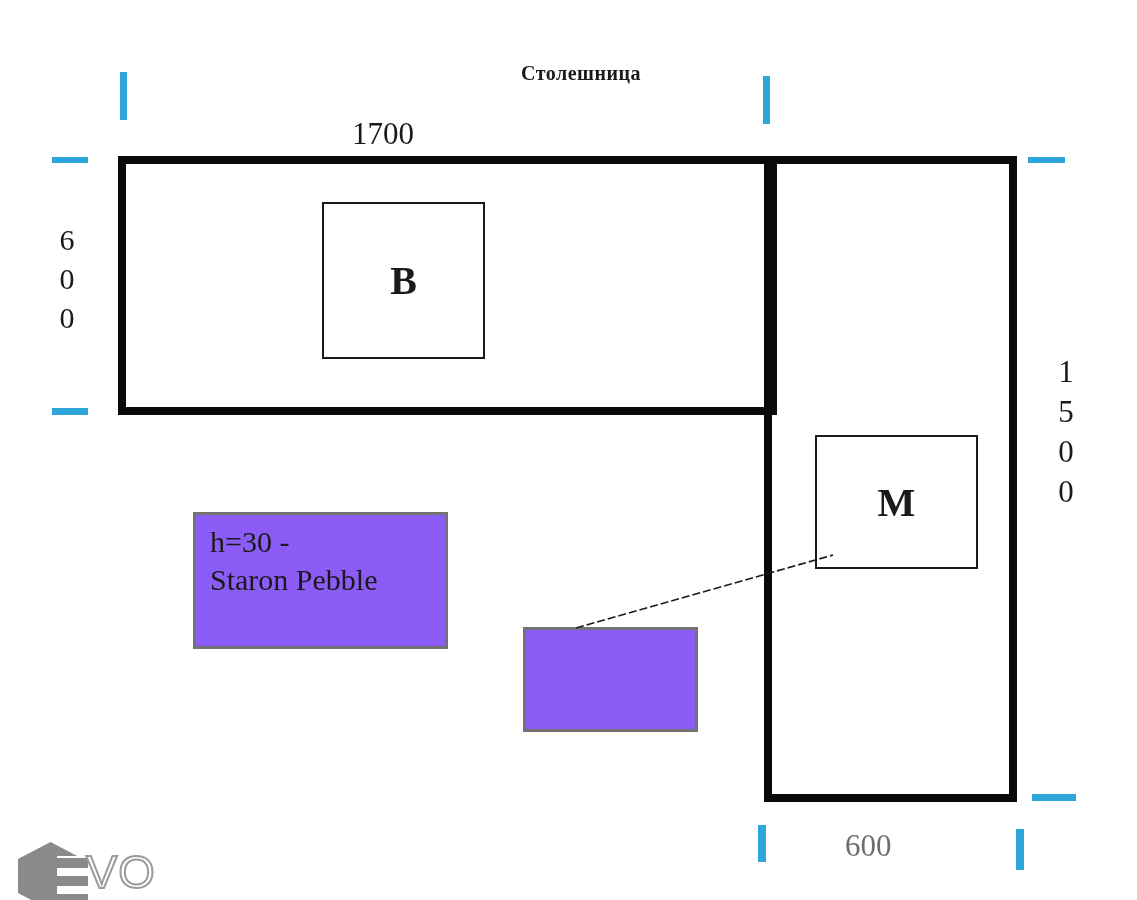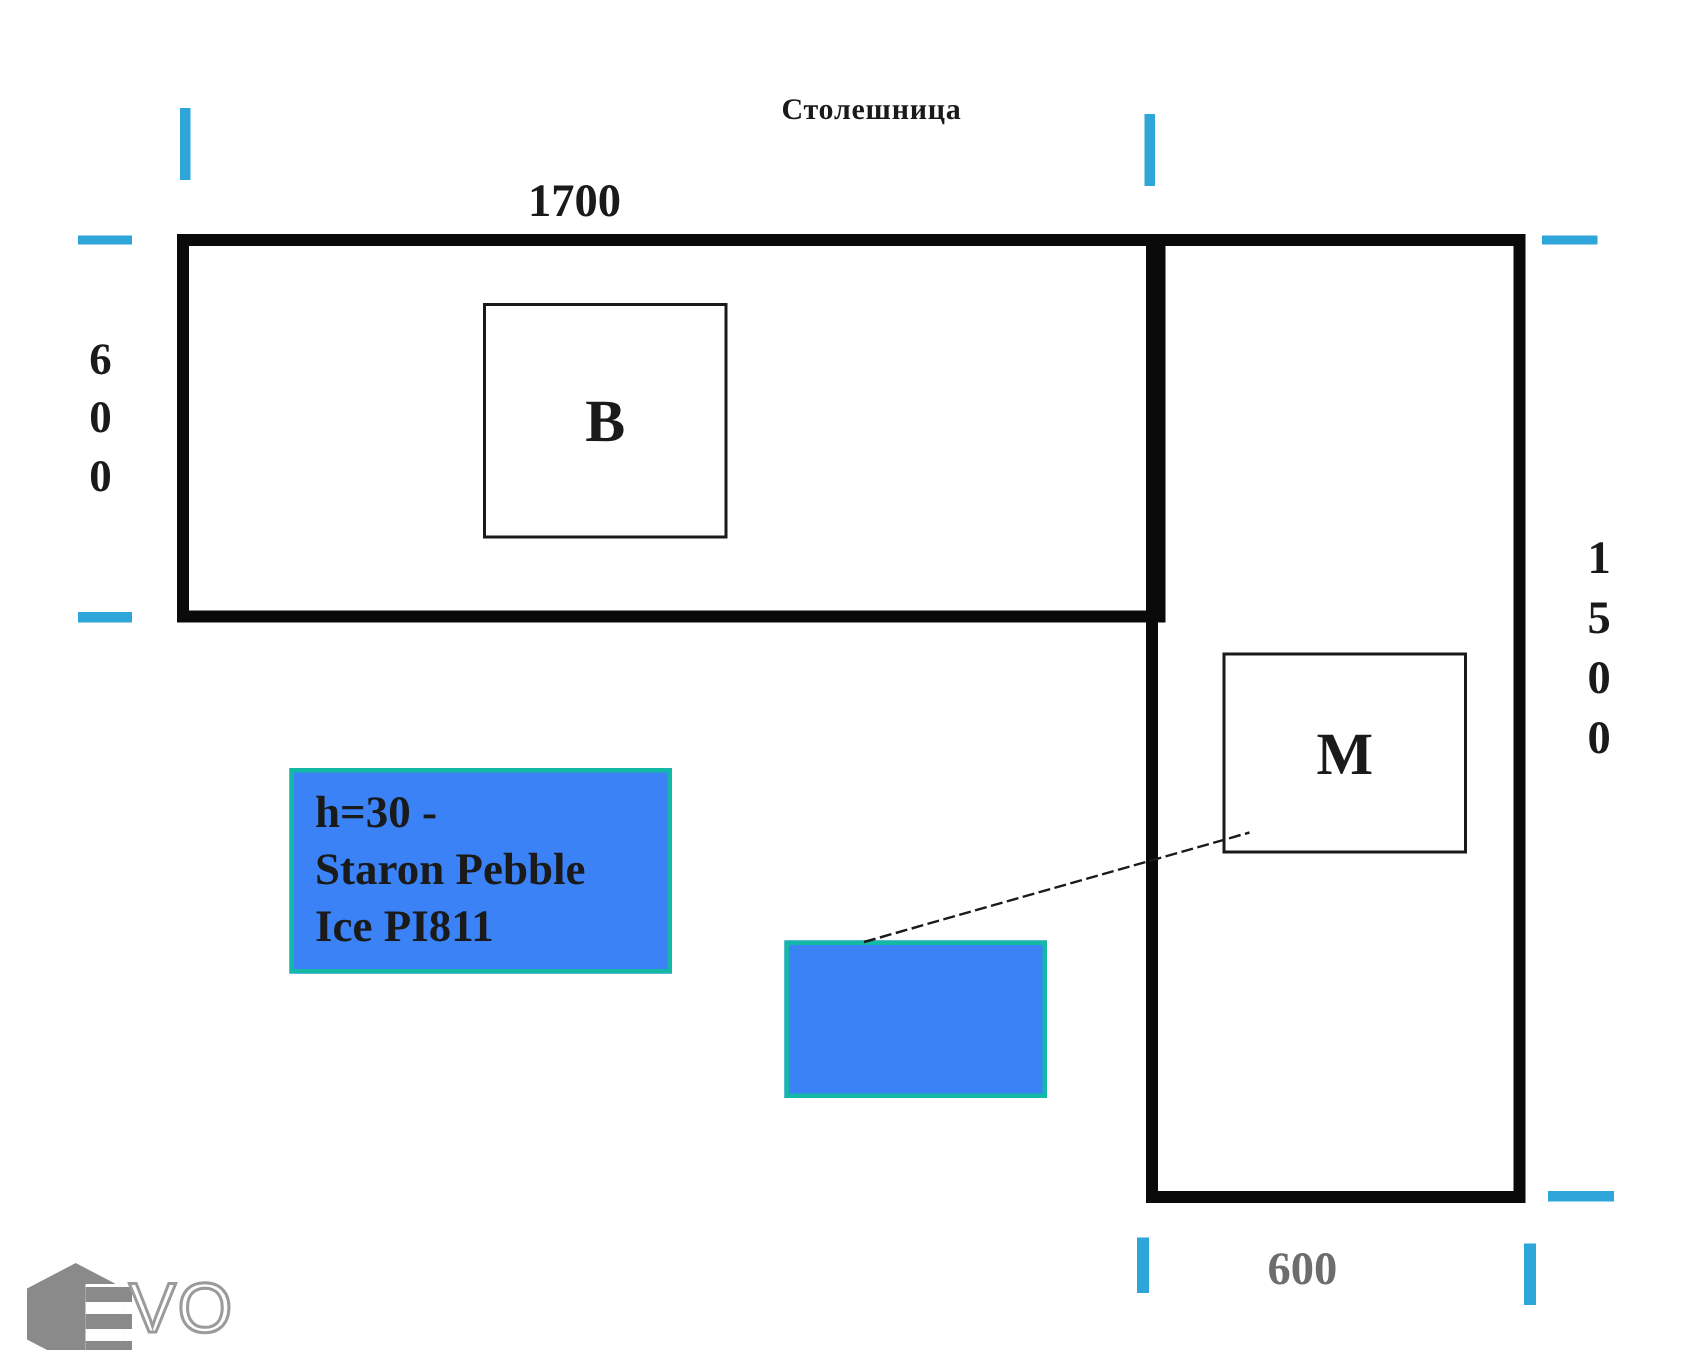--- a/index.html
+++ b/index.html
@@ -4,40 +4,40 @@
 <style>
   html,body{margin:0;padding:0;background:#ffffff;}
   .canvas{
     position:relative;width:1137px;height:900px;background:#ffffff;overflow:hidden;
     font-family:"Liberation Serif","DejaVu Serif",serif;color:#1a1a1a;margin-top:32px;
   }
   .canvas *{box-sizing:border-box;}
 
   
   .page-title{position:absolute;left:521px;top:30px;font-size:20px;font-weight:bold;letter-spacing:.5px;}
-  .dim{font-weight:bold;}
+  .dim{font-weight:normal;}
   .dim-top{position:absolute;left:352px;top:84px;font-size:31px;}
   .dim-vert{position:absolute;width:24px;text-align:center;word-break:break-all;font-size:30px;}
   .dim-left{left:55px;top:188px;line-height:39px;}
   .dim-right{left:1054px;top:320px;line-height:40px;font-size:31px;}
   .dim-bottom{position:absolute;left:845px;top:796px;font-size:31px;color:#6d6d6d;}
 
   
   .rect{position:absolute;border:8px solid #0a0a0a;background:transparent;}
   .rect-horizontal{left:118px;top:124px;width:659px;height:259px;}
   .rect-vertical{left:764px;top:124px;width:253px;height:646px;}
 
   
   .cutout{position:absolute;border:2px solid #1a1a1a;display:flex;align-items:center;justify-content:center;
           font-size:40px;font-weight:bold;}
   .cutout-cooktop{left:322px;top:170px;width:163px;height:157px;}
   .cutout-sink{left:815px;top:403px;width:163px;height:134px;}
 
   
-  .note{position:absolute;border:3px solid #14b8a6;background:#3b82f6;font-weight:bold;}
+  .note{position:absolute;border:3px solid #737373;background:#8b5cf6;font-weight:normal;}
   .note-material{left:193px;top:480px;width:255px;height:137px;padding:8px 4px 0 14px;font-size:30px;line-height:38px;}
   .note-sink{left:523px;top:595px;width:175px;height:105px;padding:10px 4px 0 11px;font-size:20px;line-height:27px;}
 
   
   .leader-svg{position:absolute;left:0;top:0;width:1137px;height:900px;pointer-events:none;}
 
   
   .tick{position:absolute;background:#2ea6d9;}
   .tick-top-left-v{left:120px;top:40px;width:7px;height:48px;}
   .tick-top-center-v{left:763px;top:44px;width:7px;height:48px;}
@@ -77,21 +77,20 @@
   <div class="cutout cutout-cooktop">
     <span>В</span>
   </div>
   <div class="cutout cutout-sink">
     <span>М</span>
   </div>
 
   <div class="note note-material">
     <div>h=30 -</div>
     <div>Staron Pebble</div>
-    <div>Ice PI811</div>
   </div>
 
   <div class="note note-sink">
   </div>
 
   <svg class="leader-svg">
     <line x1="576" y1="596" x2="833" y2="523" stroke="#1a1a1a" stroke-width="1.6" stroke-dasharray="8 3"></line>
   </svg>
 
   <div class="tick tick-top-left-v"></div>

